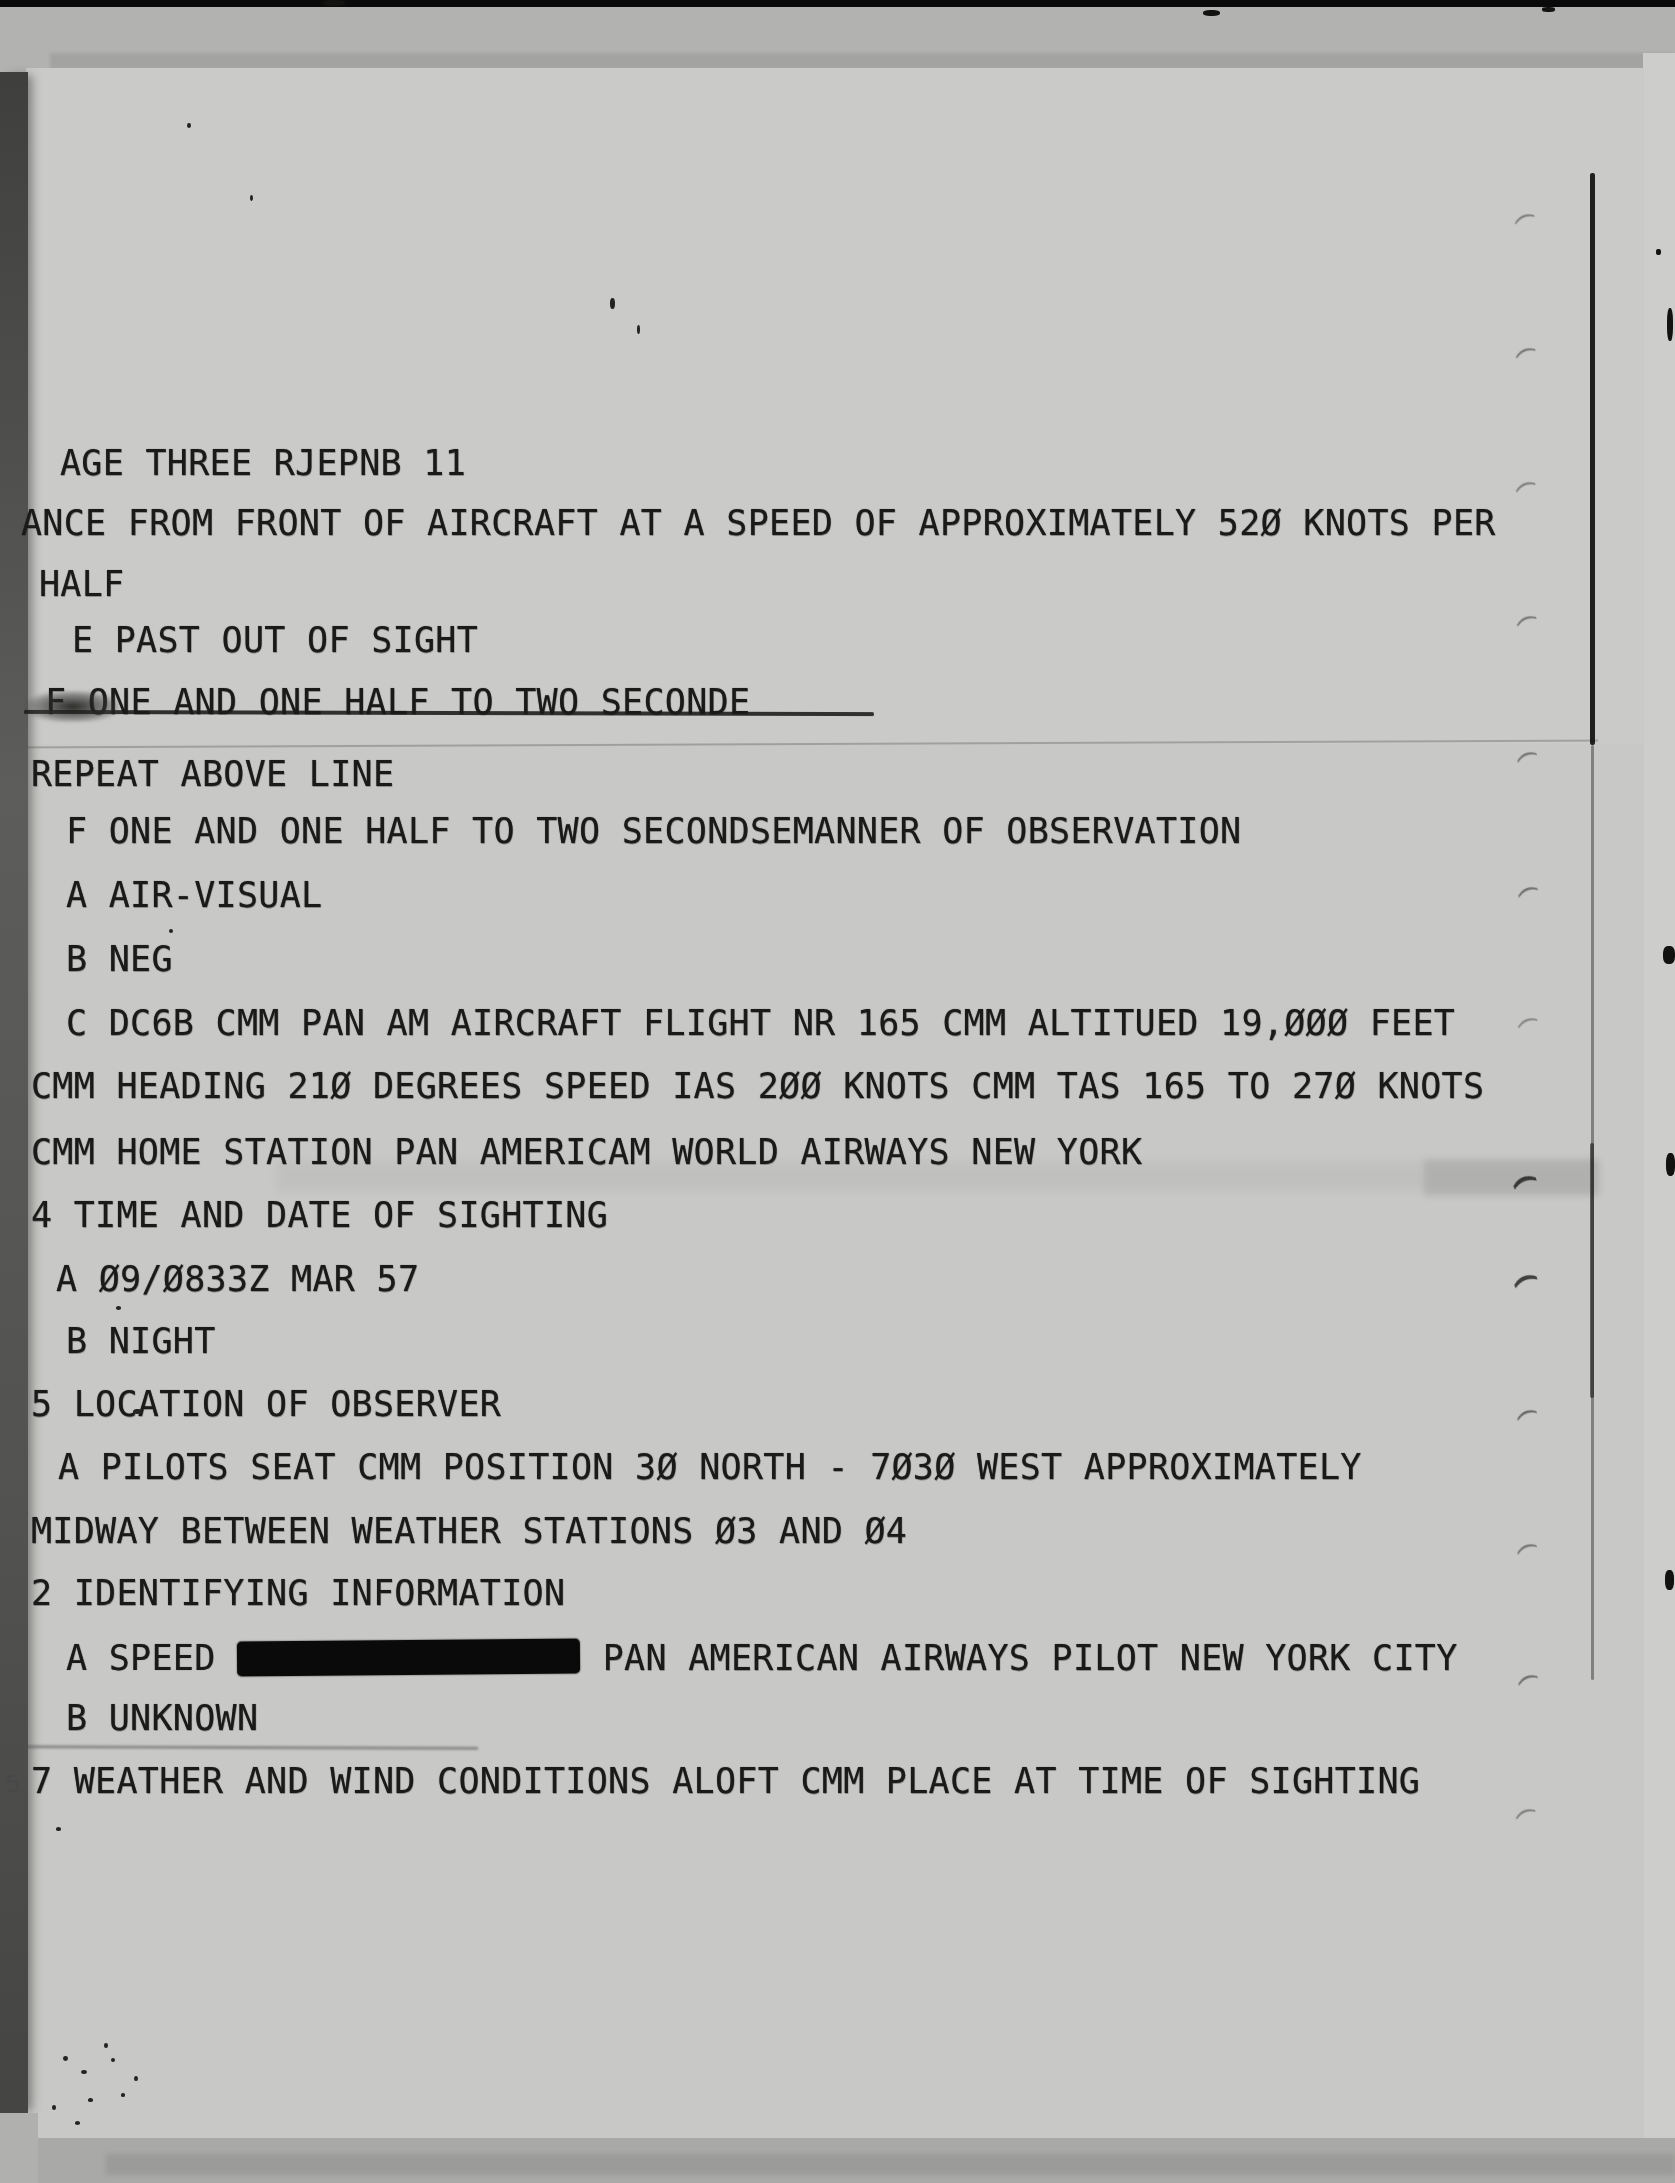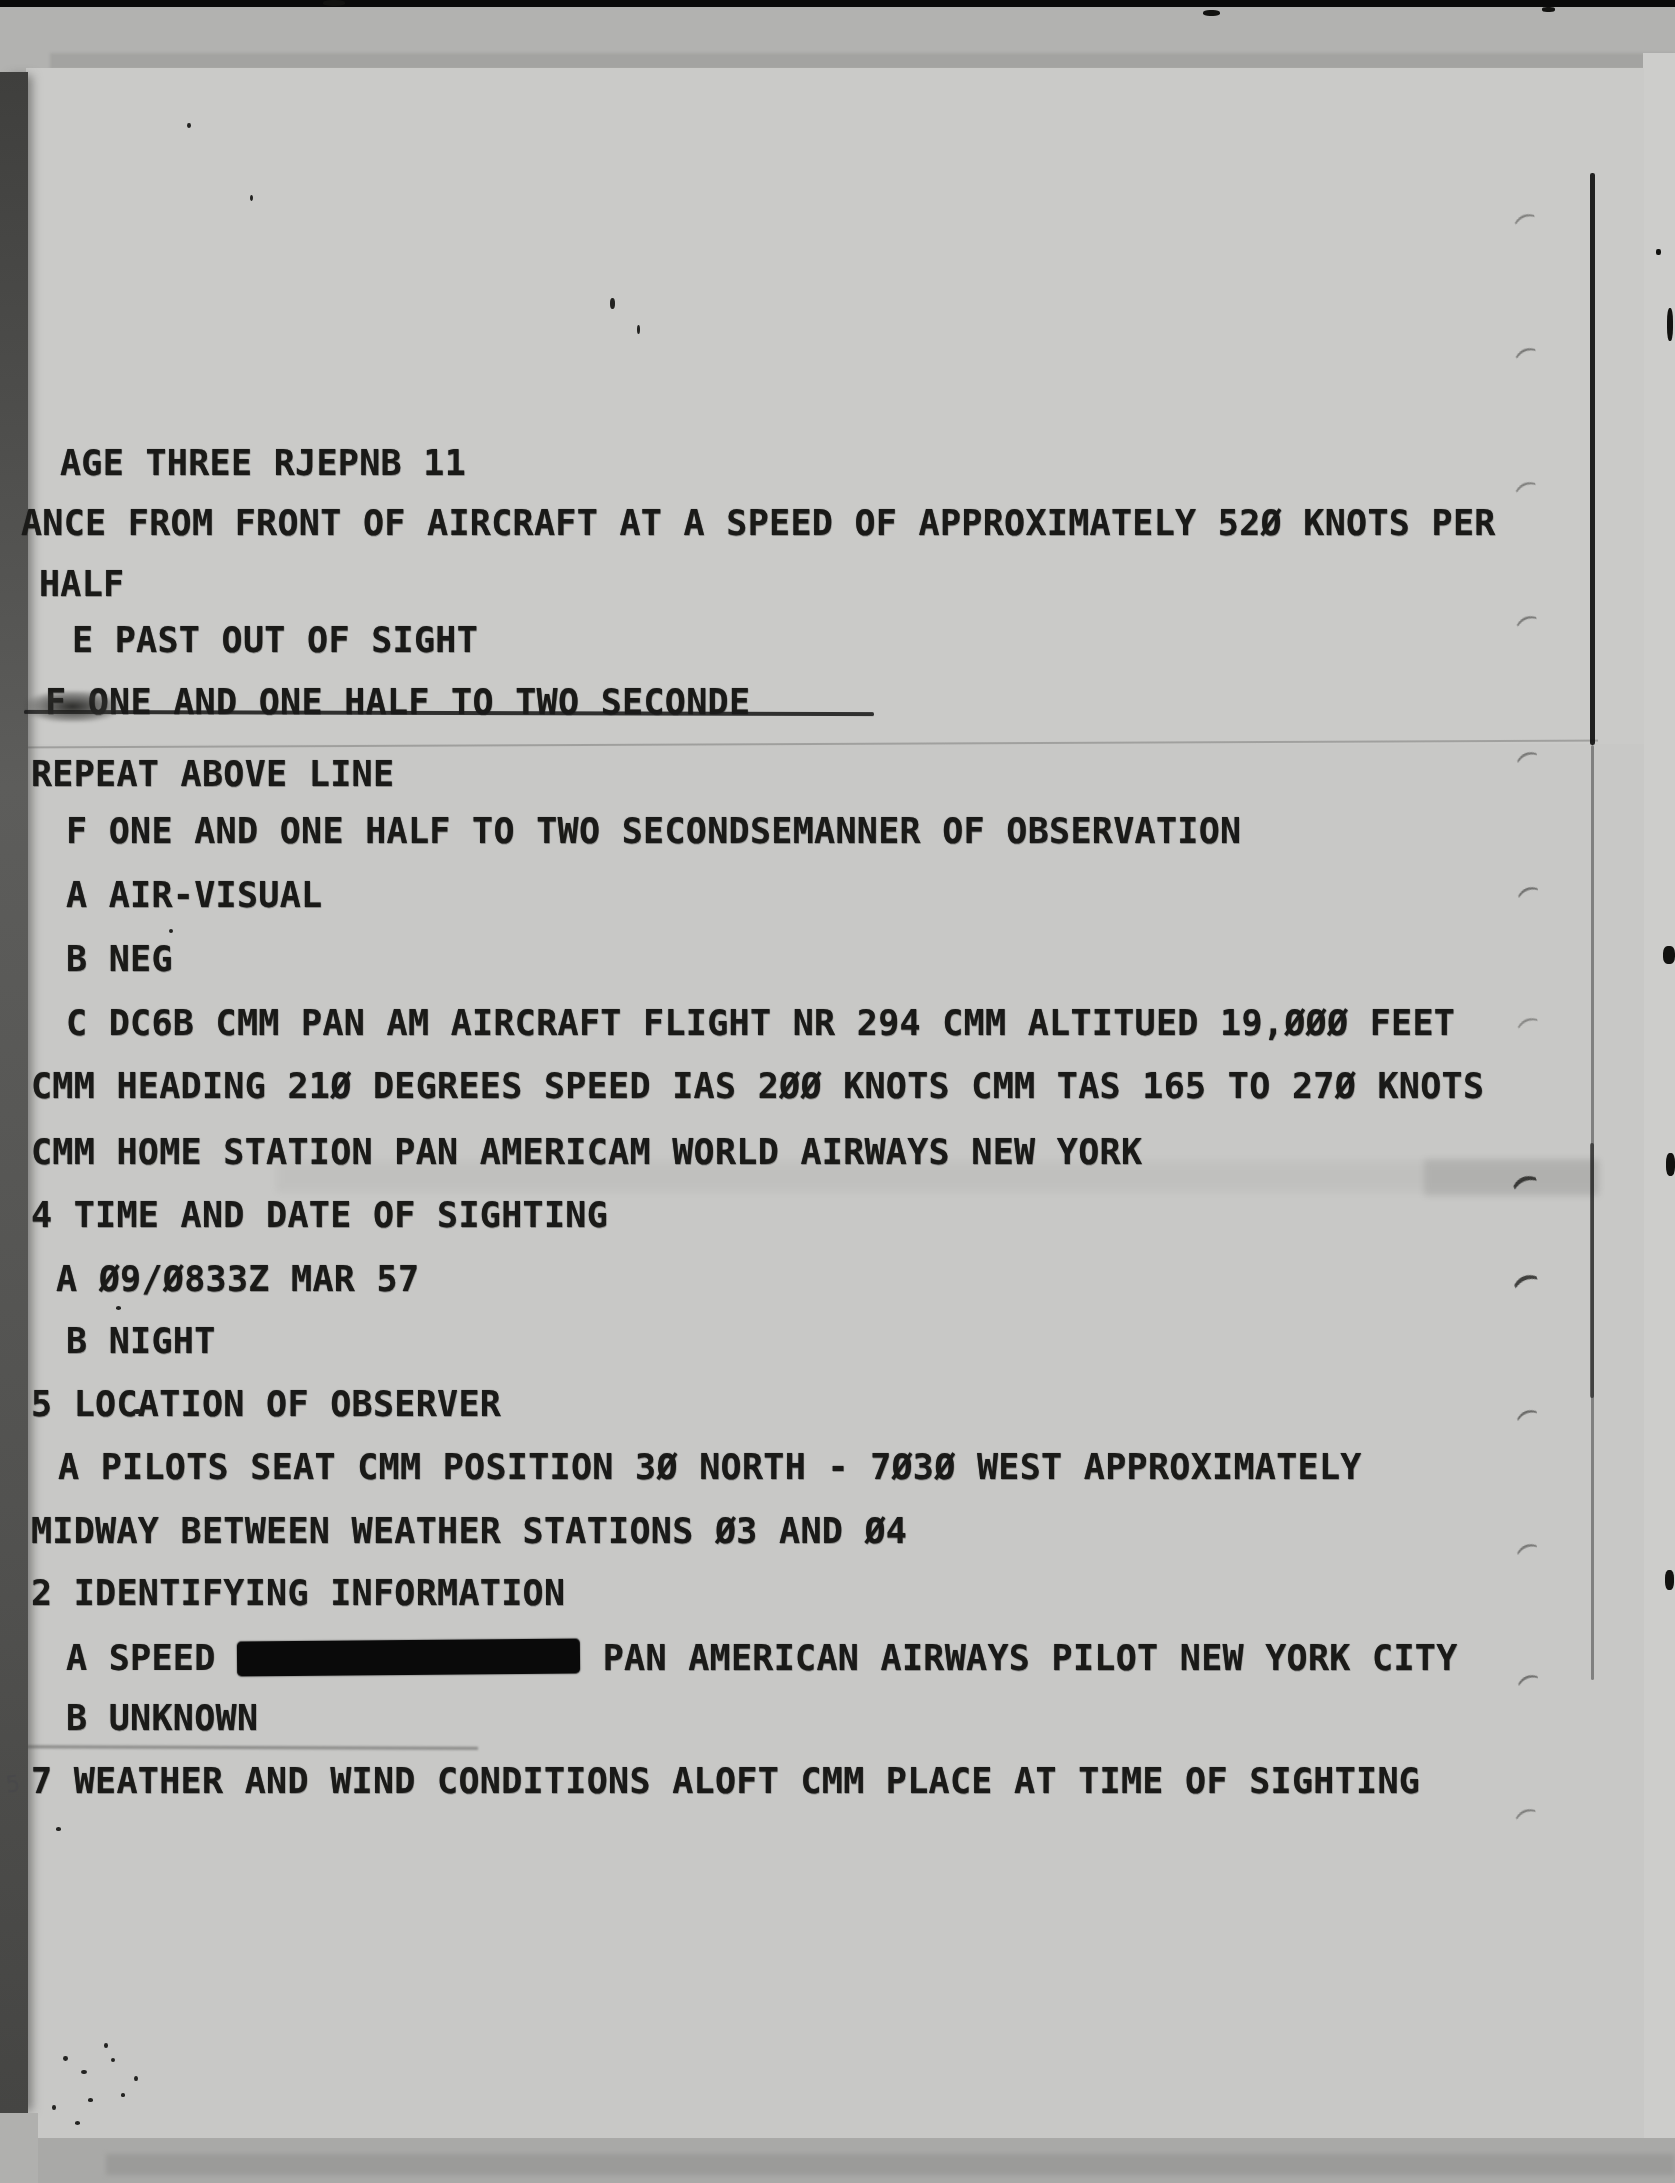--- a/index.html
+++ b/index.html
@@ -15,21 +15,21 @@
   #left-column{left:0;top:72px;width:28px;height:2042px;
      background:linear-gradient(180deg,#3f3f3d 0%,#5d5d5b 35%,#525250 70%,#454543 100%);
      box-shadow:7.4px 0 9.6px -3.2px rgba(70,70,68,0.55);}
   #bottom-band{left:0;top:2138px;width:1675px;height:46px;background:#a9a9a7;}
   #bottom-band-dark{left:106px;top:2154px;width:1569px;height:21px;background:#9b9b99;filter:blur(2.1px);}
   #bottom-left-light{left:0;top:2113px;width:38px;height:71px;background:#b0b0ae;}
   #top-black-bar{left:0;top:0;width:1675px;height:7.4px;background:#0a0a0a;}
 
   
   .tline{position:absolute;font-family:"DejaVu Sans Mono", monospace;font-size:35px;line-height:1;
-         font-weight:700;letter-spacing:0.3px;color:#1a1a18;white-space:pre;
+         font-weight:400;letter-spacing:0.3px;color:#1a1a18;white-space:pre;
          text-shadow:0 0 1.1px rgba(25,25,25,0.55),0.5px 0.5px 0 rgba(35,35,35,0.3);text-align:center;}
   .redaction-bar{display:inline-block;vertical-align:-5.3px;background:#0a0a0a;border-radius:4.8px;
          transform:rotate(-0.5deg);filter:blur(0.3px);position:relative;z-index:2;
          box-shadow:0 0 1.6px rgba(0,0,0,0.8);}
   .peek{margin-left:-20px;position:relative;z-index:1;}
 
   
   .seam{left:25.5px;top:743px;width:1572px;height:1.6px;background:#8f8f8d;opacity:0.7;
         transform:rotate(-0.25deg);filter:blur(0.5px);}
   .strike-rule{background:#1b1b1b;opacity:0.88;filter:blur(0.5px);border-radius:1.6px;}
@@ -68,21 +68,21 @@
   <div id="text-layer">
       <div class="tline" style="left: 60px; top: 446px;">AGE THREE RJEPNB 11</div>
       <div class="tline" style="left: 21px; top: 506px;">ANCE FROM FRONT OF AIRCRAFT AT A SPEED OF APPROXIMATELY 52Ø KNOTS PER</div>
       <div class="tline" style="left: 39px; top: 567px;">HALF</div>
       <div class="tline" style="left: 72px; top: 623px;">E PAST OUT OF SIGHT</div>
       <div class="tline" style="left: 45px; top: 685px;">F ONE AND ONE HALF TO TWO SECONDE</div>
       <div class="tline" style="left: 31px; top: 757px;">REPEAT ABOVE LINE</div>
       <div class="tline" style="left: 66px; top: 814px;">F ONE AND ONE HALF TO TWO SECONDSEMANNER OF OBSERVATION</div>
       <div class="tline" style="left: 66px; top: 878px;">A AIR-VISUAL</div>
       <div class="tline" style="left: 66px; top: 942px;">B NEG</div>
-      <div class="tline" style="left: 66px; top: 1006px;">C DC6B CMM PAN AM AIRCRAFT FLIGHT NR 294 CMM ALTITUED 19,ØØØ FEET</div>
+      <div class="tline" style="left: 66px; top: 1006px;">C DC6B CMM PAN AM AIRCRAFT FLIGHT NR 165 CMM ALTITUED 19,ØØØ FEET</div>
       <div class="tline" style="left: 31px; top: 1069px;">CMM HEADING 21Ø DEGREES SPEED IAS 2ØØ KNOTS CMM TAS 165 TO 27Ø KNOTS</div>
       <div class="tline" style="left: 31px; top: 1135px;">CMM HOME STATION PAN AMERICAM WORLD AIRWAYS NEW YORK</div>
       <div class="tline" style="left: 31px; top: 1198px;">4 TIME AND DATE OF SIGHTING</div>
       <div class="tline" style="left: 56px; top: 1262px;">A Ø9/Ø833Z MAR 57</div>
       <div class="tline" style="left: 66px; top: 1324px;">B NIGHT</div>
       <div class="tline" style="left: 31px; top: 1387px;">5 LOCATION OF OBSERVER</div>
       <div class="tline" style="left: 58px; top: 1450px;">A PILOTS SEAT CMM POSITION 3Ø NORTH - 7Ø3Ø WEST APPROXIMATELY</div>
       <div class="tline" style="left: 31px; top: 1514px;">MIDWAY BETWEEN WEATHER STATIONS Ø3 AND Ø4</div>
       <div class="tline" style="left: 31px; top: 1576px;">2 IDENTIFYING INFORMATION</div>
       <div class="tline" style="left: 66px; top: 1640px;"><span>A SPEED </span><span class="redaction-bar" style="width: 343px; height: 35px;"></span><span class="peek">2 PAN AMERICAN AIRWAYS PILOT NEW YORK CITY</span></div>

